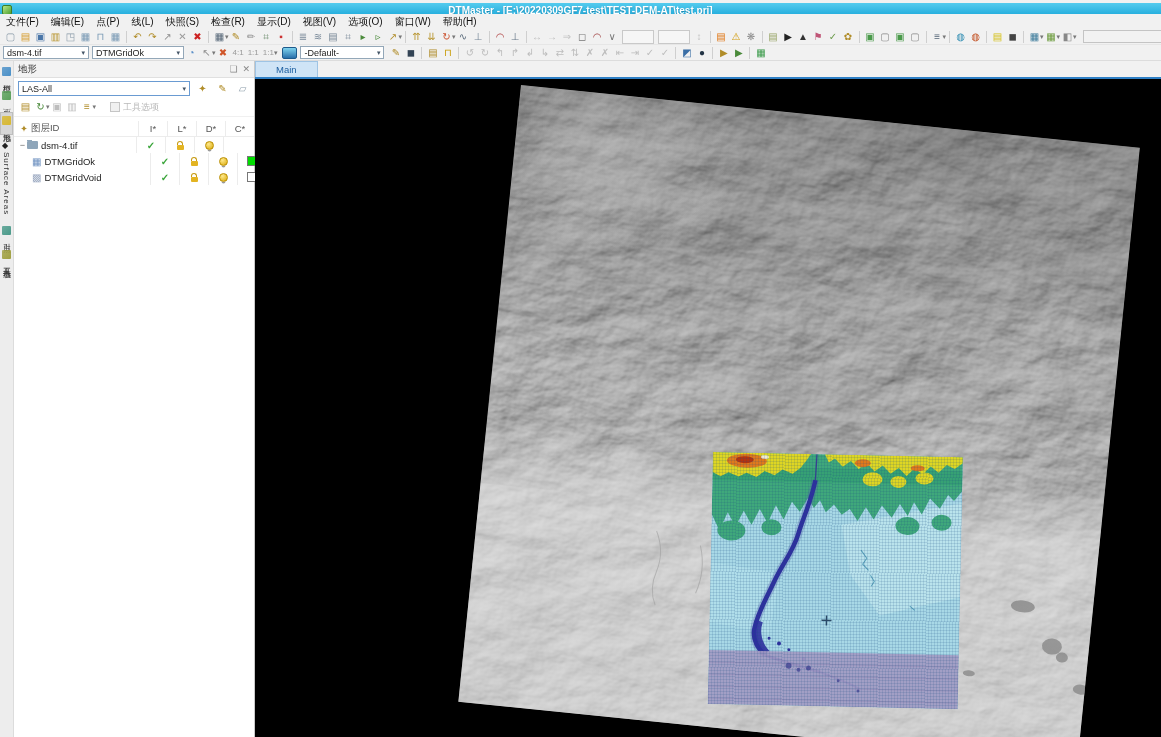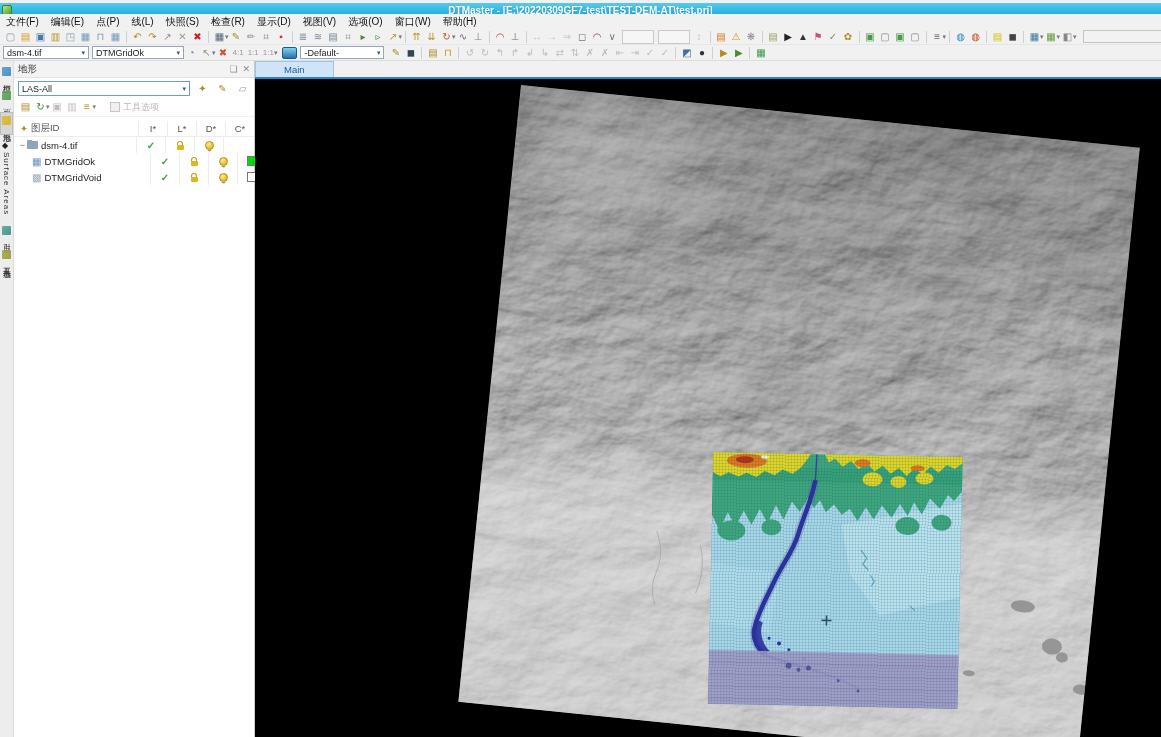--- a/index.html
+++ b/index.html
@@ -70,21 +70,21 @@
   .gicon{font-size:10px;margin-right:3px}
   .ck{color:#3aa53a;font-weight:bold;font-size:10px}
   .lockicon{width:7px;height:5px;background:#e3b422;border-radius:1px;position:relative;margin-top:4px}
   .lockicon:before{content:"";position:absolute;left:0px;top:-4px;width:4px;height:3px;border:1px solid #c79a12;border-bottom:none;border-radius:3px 3px 0 0}
   .bulb{width:7px;height:7px;border-radius:50%;background:radial-gradient(circle at 35% 30%,#ffe98c,#d9a90a);border:1px solid #bb8f00;box-shadow:0 4px 0 -2.5px #999}
   .swatch{width:10px;height:10px;border:1px solid #777;box-sizing:border-box}
 
   
   .viewport{position:absolute;left:255px;top:61px;right:0;bottom:0;background:#f1f1f1}
   .vtabbar{height:16px;display:flex;align-items:flex-end;background:#f1f1f1}
-  .maintab{height:15px;padding:0 28px;background:#cfe4f6;border:1px solid #9fc4e4;border-bottom:none;
+  .maintab{height:15px;padding:0 20px;background:#cfe4f6;border:1px solid #9fc4e4;border-bottom:none;
     font-size:9.5px;color:#1d5fa0;display:flex;align-items:center}
   .bluestrip{height:2px;background:#2e7fc5}
   .canvas{position:absolute;left:0;top:18px;right:0;bottom:0;background:#000;overflow:hidden}
 
   .terrain{position:absolute;left:266px;top:6px;width:622px;height:620px;transform:rotate(5.8deg);
     transform-origin:0 0;background:#6e6e6e}
   .terrain svg{display:block;width:100%;height:100%}
   .tshade{position:absolute;inset:0;
     background:linear-gradient(180deg,rgba(0,0,0,.22) 0%,rgba(0,0,0,.05) 40%,rgba(0,0,0,0) 55%,
       rgba(228,228,228,.50) 63%,rgba(224,224,224,.55) 100%)}

